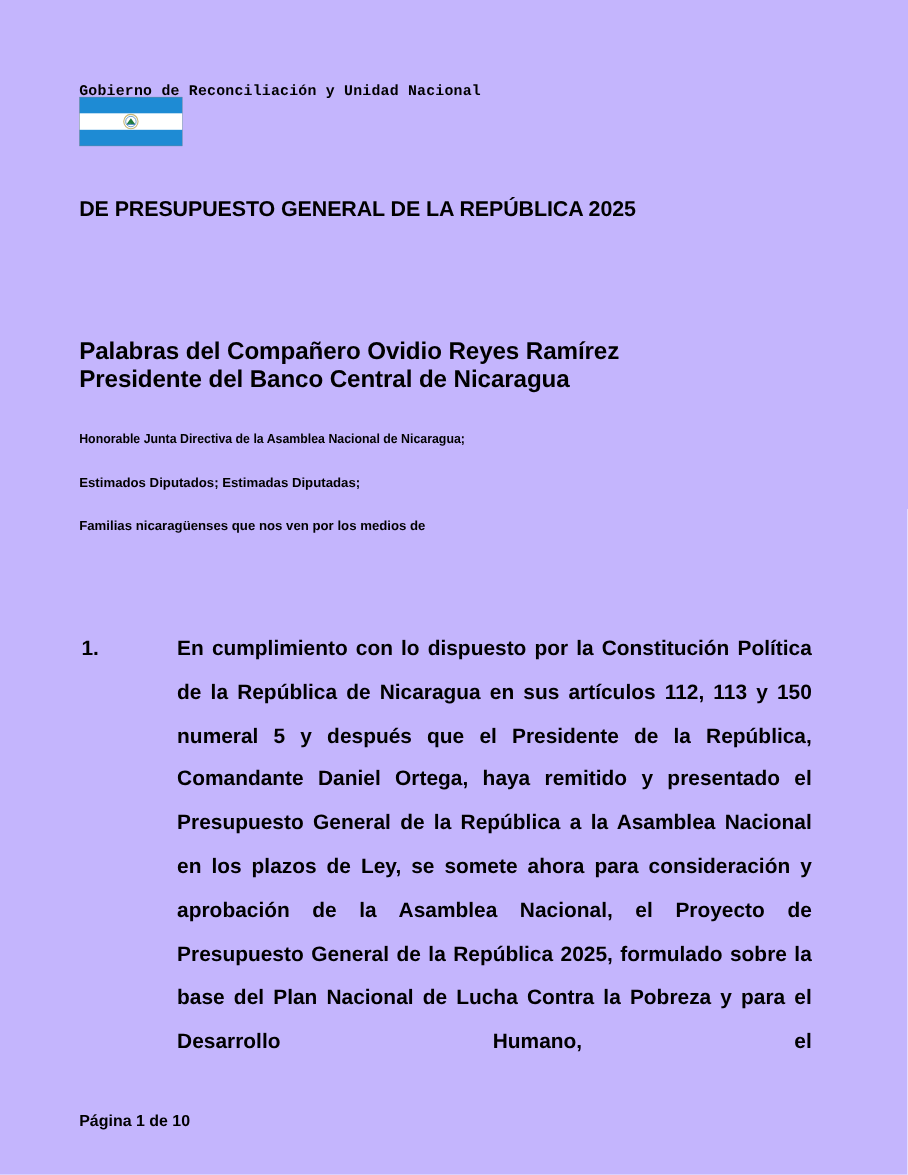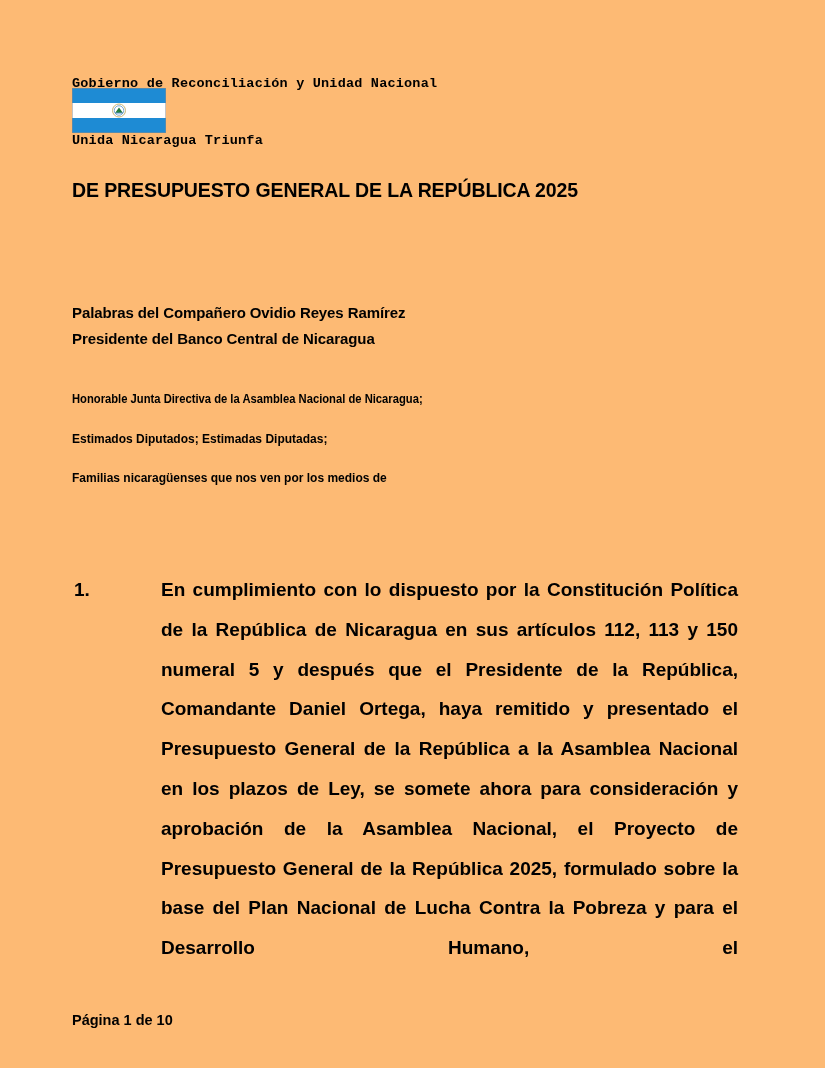--- a/index.html
+++ b/index.html
@@ -11,21 +11,21 @@
   body {
     font-family: "Liberation Sans", sans-serif;
     color: #000000;
     -webkit-font-smoothing: antialiased;
   }
 
   .page {
     position: relative;
     width: 825px;
     height: 1068px;
-    background: #fdba74;
+    background: #c4b5fd;
     overflow: hidden;
     box-sizing: border-box;
   }
 
   
   .letterhead {
     position: absolute;
     left: 72px;
     top: 36px;
     font-family: "Liberation Mono", "DejaVu Sans Mono", monospace;
@@ -68,21 +68,21 @@
   .doc-title .t-line { display: block; white-space: nowrap; }
 
   
   .speaker {
     position: absolute;
     left: 72px;
     top: 288px;
     width: 680px;
     font-family: "Liberation Sans", sans-serif;
     font-weight: bold;
-    font-size: 15px;
+    font-size: 22px;
     line-height: 26px;
     letter-spacing: -0.1px;
     color: #000;
   }
   .speaker .s-line { display: block; white-space: nowrap; }
 
   
   .salutation {
     position: absolute;
     left: 72px;
@@ -150,21 +150,20 @@
     color: #000;
   }
 </style>
 </head>
 <body>
 
 <div class="page">
 
   <div class="letterhead">
     <span class="lh-line">Gobierno de Reconciliación y Unidad Nacional</span>
-    <span class="lh-line">Unida Nicaragua Triunfa</span>
   </div>
 
   <div class="flag-wrap">
     <svg class="flag" viewBox="0 0 188 90" preserveAspectRatio="none" role="img" aria-label="Bandera de Nicaragua">
       <rect x="0" y="0" width="188" height="90" fill="#1e8bd4"></rect>
       <rect x="0" y="30" width="188" height="30" fill="#ffffff"></rect>
       <rect x="0.5" y="0.5" width="187" height="89" fill="none" stroke="#8a8a8a" stroke-width="1"></rect>
 
       <g transform="translate(94,45)">
         <circle cx="0" cy="0" r="13" fill="#ffffff" stroke="#c9b878" stroke-width="2"></circle>

